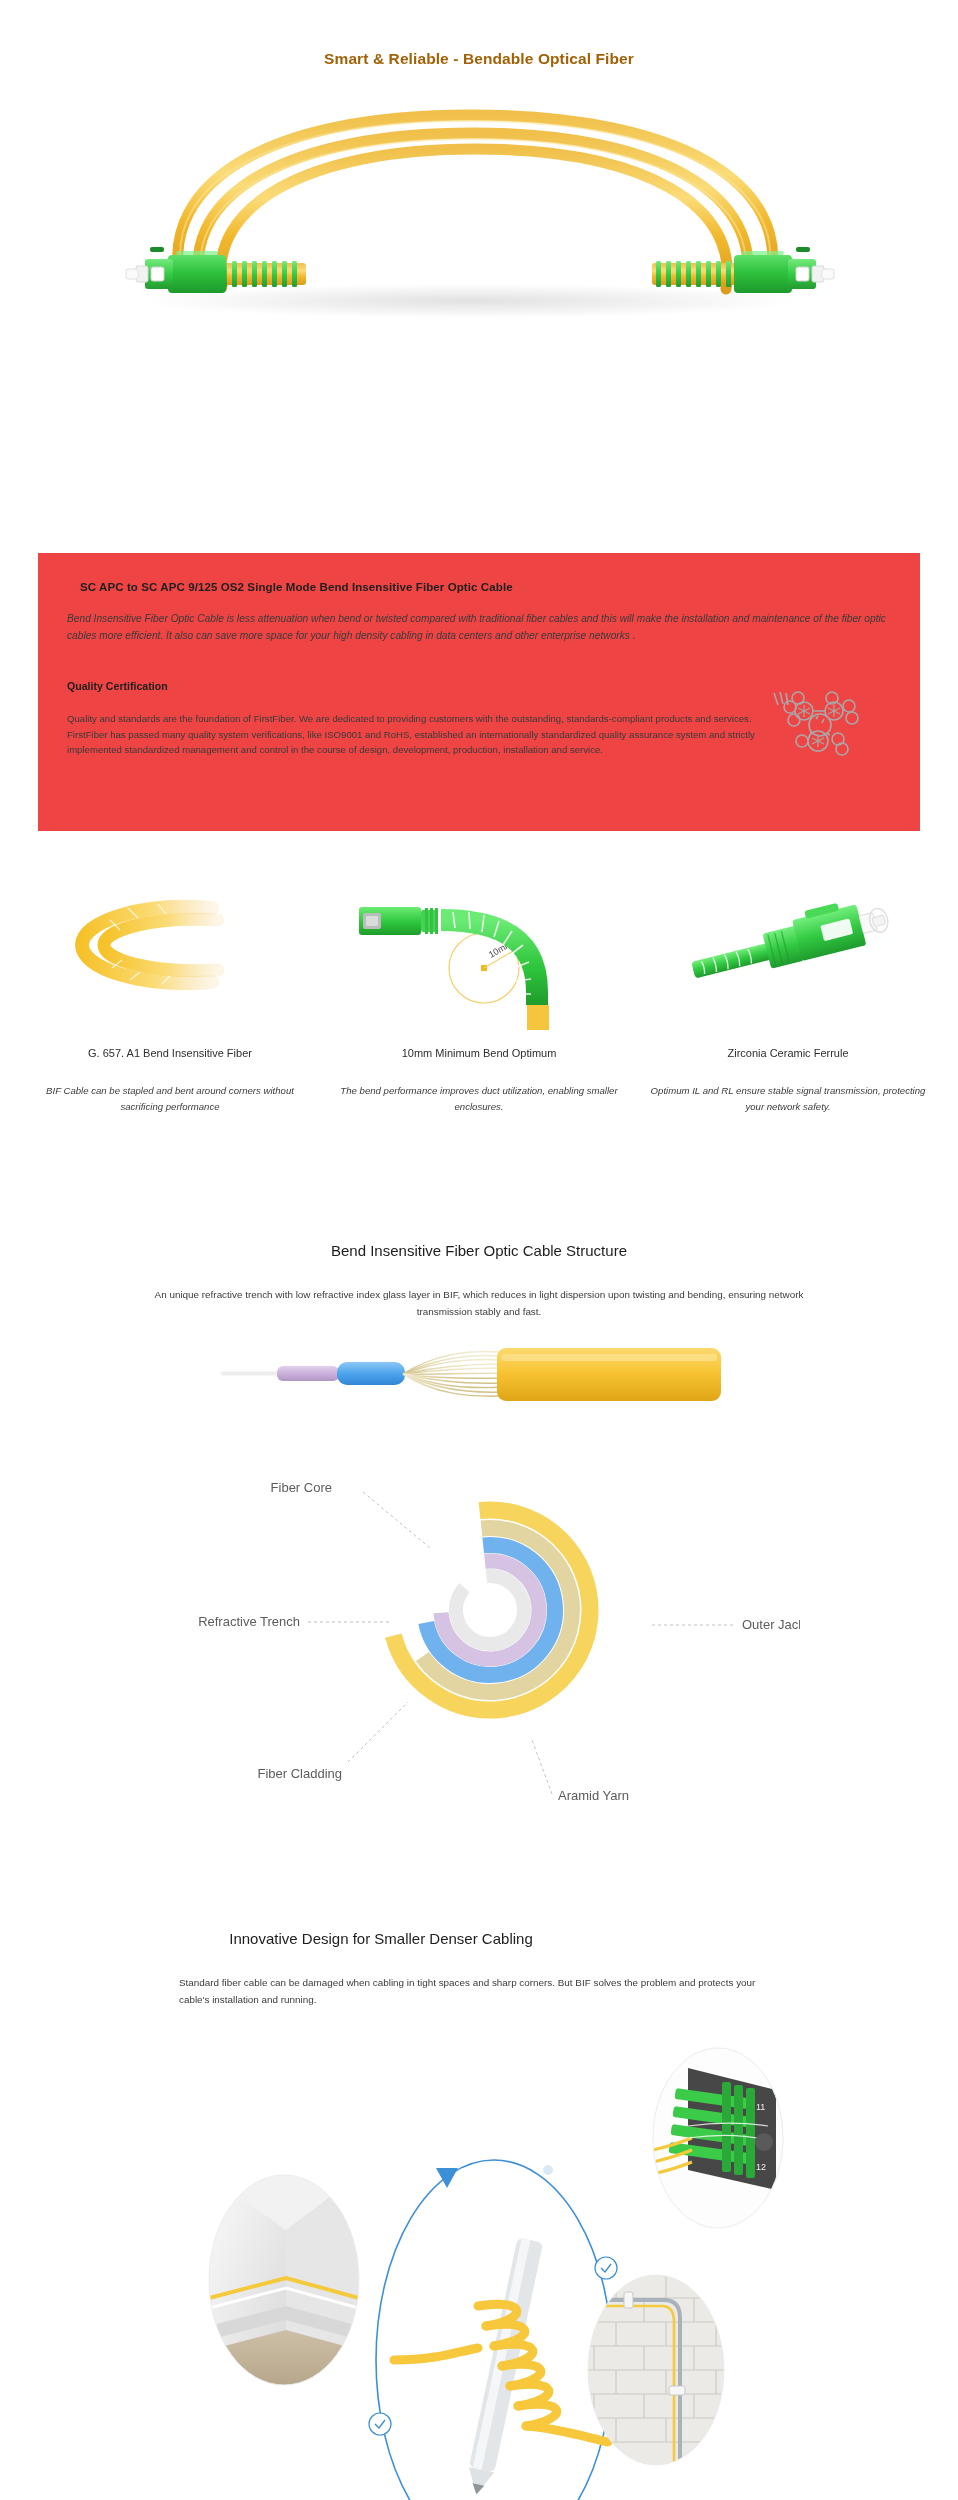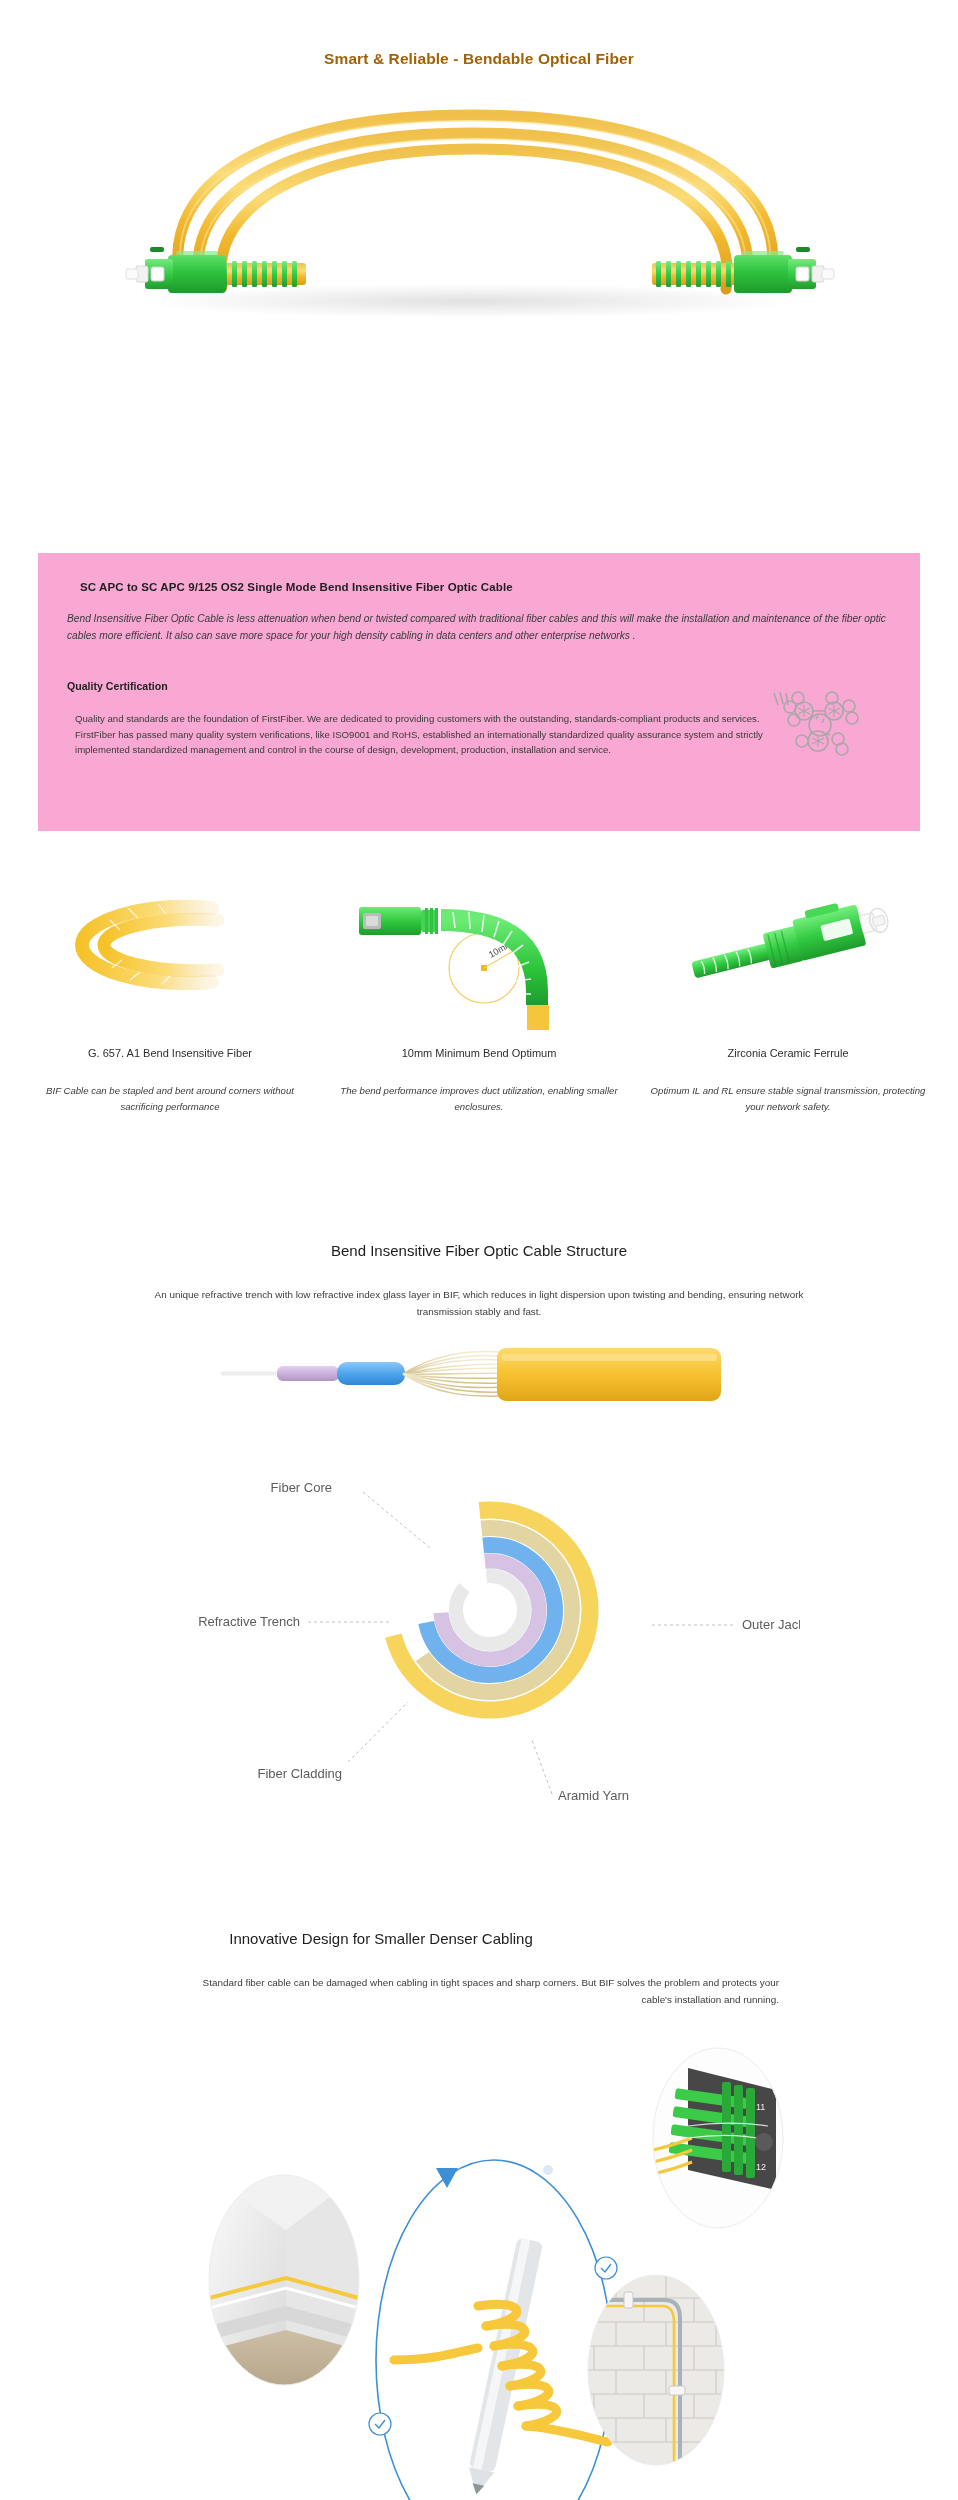--- a/index.html
+++ b/index.html
@@ -15,36 +15,36 @@
   .hero-title {
     position: absolute; top: 50px; left: 0; width: 958px;
     text-align: center; font-size: 15.5px; font-weight: bold; color: #a16207;
     letter-spacing: .1px;
   }
   .hero-image { position: absolute; top: 95px; left: 40px; width: 878px; height: 240px; }
 
   
   .desc-panel {
     position: absolute; top: 553px; left: 38px; width: 882px; height: 278px;
-    background: #f9a8d4;
+    background: #ef4444;
   }
   .desc-heading {
     position: absolute; top: 28px; left: 42px; width: 800px;
     font-size: 11.5px; font-weight: bold; color: #1f1f1f; letter-spacing:.1px;
   }
   .desc-body {
     position: absolute; top: 58px; left: 29px; width: 834px;
     font-size: 10.2px; line-height: 16.5px; color: #3a3a3a; font-style: italic;
   }
   .qc-heading {
     position: absolute; top: 127px; left: 29px;
     font-size: 10.6px; font-weight: bold; color: #1f1f1f;
   }
   .qc-body {
-    position: absolute; top: 158px; left: 37px; width: 700px;
+    position: absolute; top: 158px; left: 29px; width: 700px;
     font-size: 9.6px; line-height: 15.5px; color: #3a3a3a;
   }
   .qc-icon { position: absolute; top: 136px; left: 726px; width: 130px; height: 70px; }
 
   
   .features { position: absolute; top: 880px; left: 0; width: 958px; height: 260px; }
   .feature { position: absolute; top: 0; width: 300px; height: 255px; }
   .f1 { left: 20px; }  .f2 { left: 329px; }  .f3 { left: 638px; }
   .feature-art { position: absolute; top: 0; left: 0; width: 300px; height: 130px; }
   .feature-title {
@@ -67,21 +67,21 @@
   }
   .struct-cutaway { position: absolute; top: 1330px; left: 205px; width: 520px; height: 90px; }
   .struct-rings { position: absolute; top: 1400px; left: 160px; width: 640px; height: 400px; }
 
   
   .inno-title {
     position: absolute; top: 1930px; left: 0; width: 762px; text-align: center;
     font-size: 15px; color: #1d1d1d;
   }
   .inno-sub {
-    position: absolute; top: 1974px; left: 179px; width: 600px; text-align: right;
+    position: absolute; top: 1974px; left: 179px; width: 600px; text-align: left;
     font-size: 9.9px; line-height: 17px; color: #3a3a3a;
   }
   .collage { position: absolute; top: 2030px; left: 0; width: 958px; height: 470px; padding-left: 16px; }
 
   svg { display: block; }
 </style>
 </head>
 <body>
 
 <div class="page">

